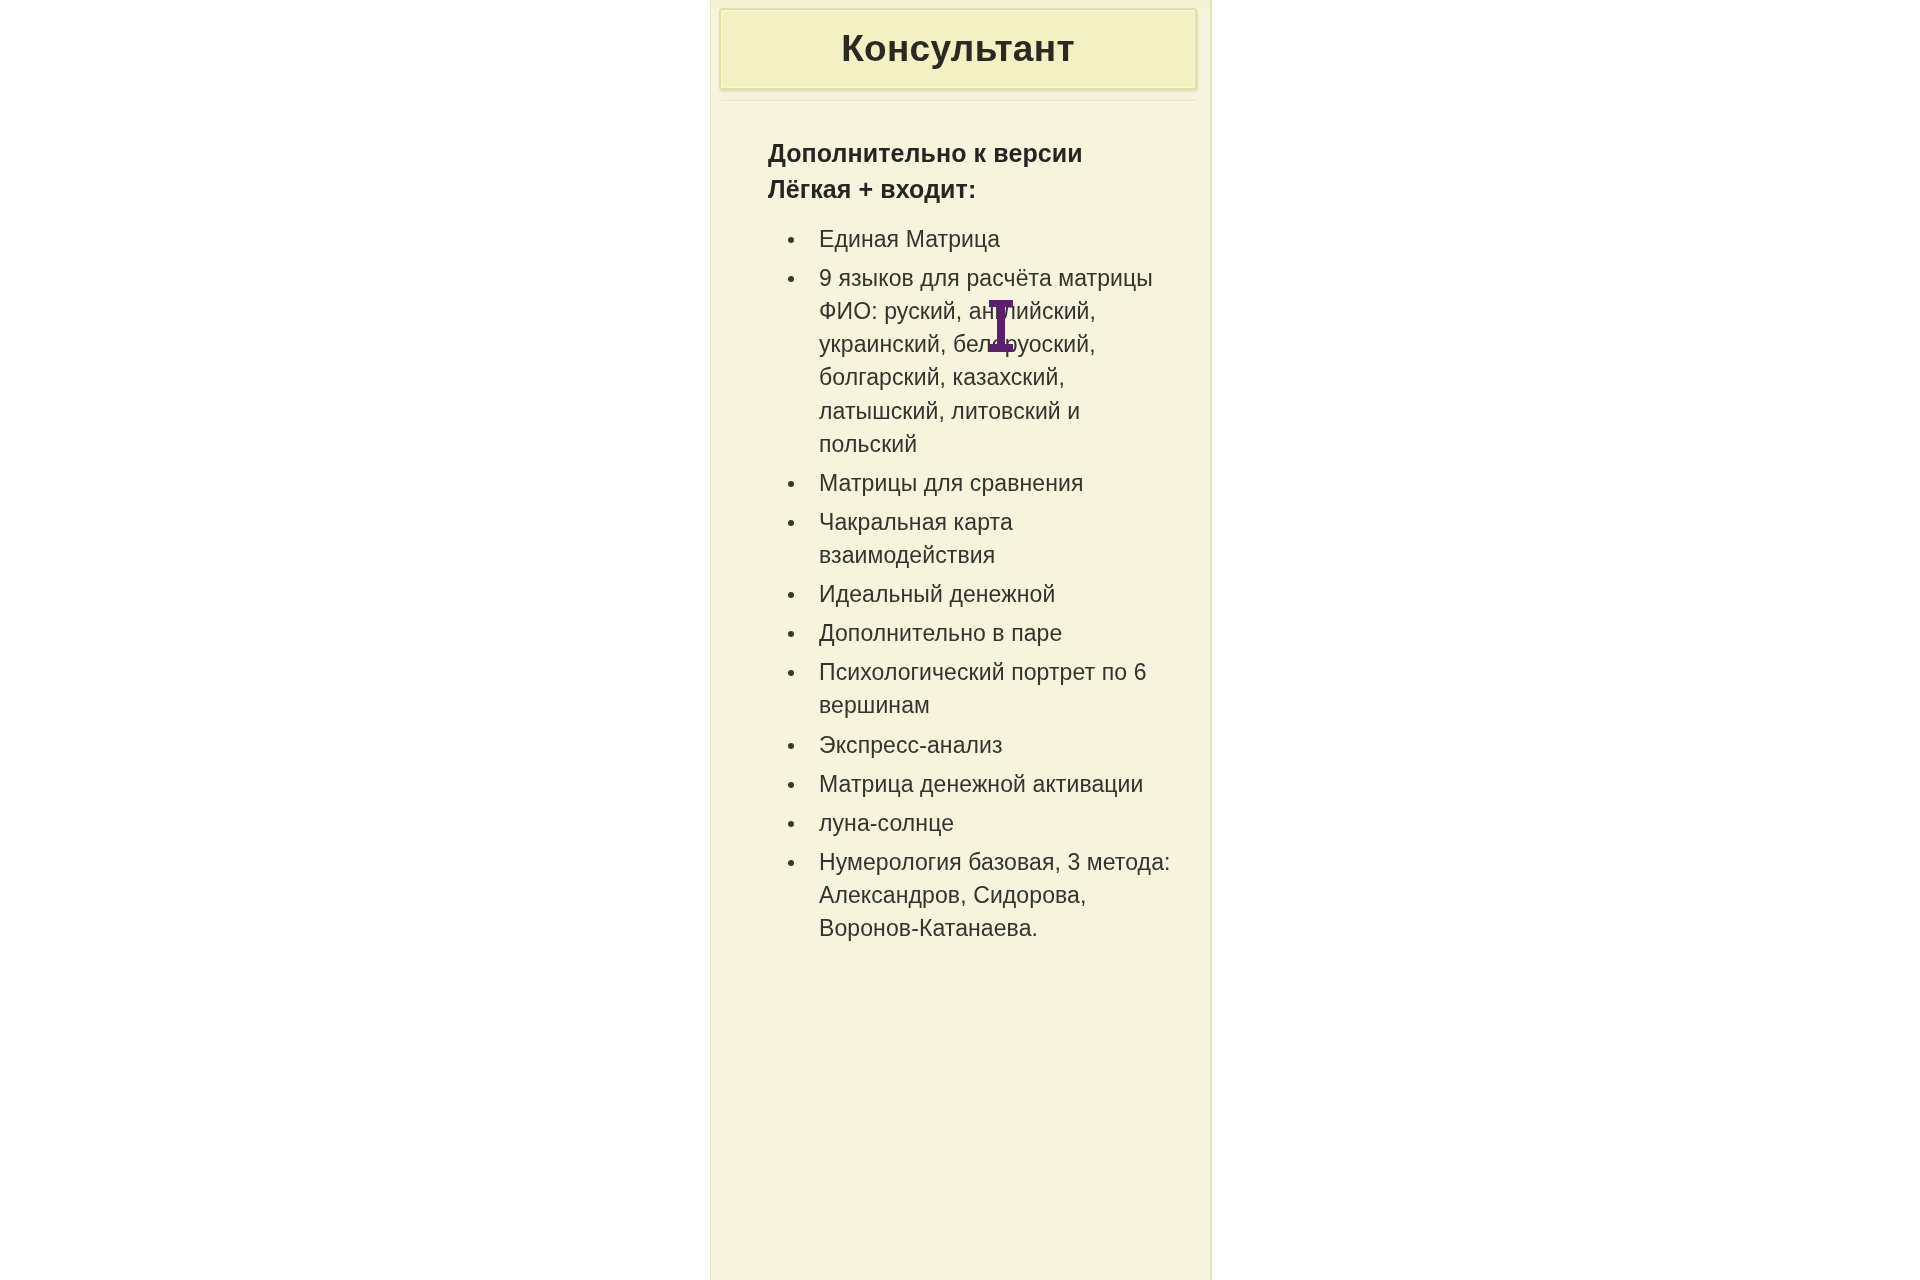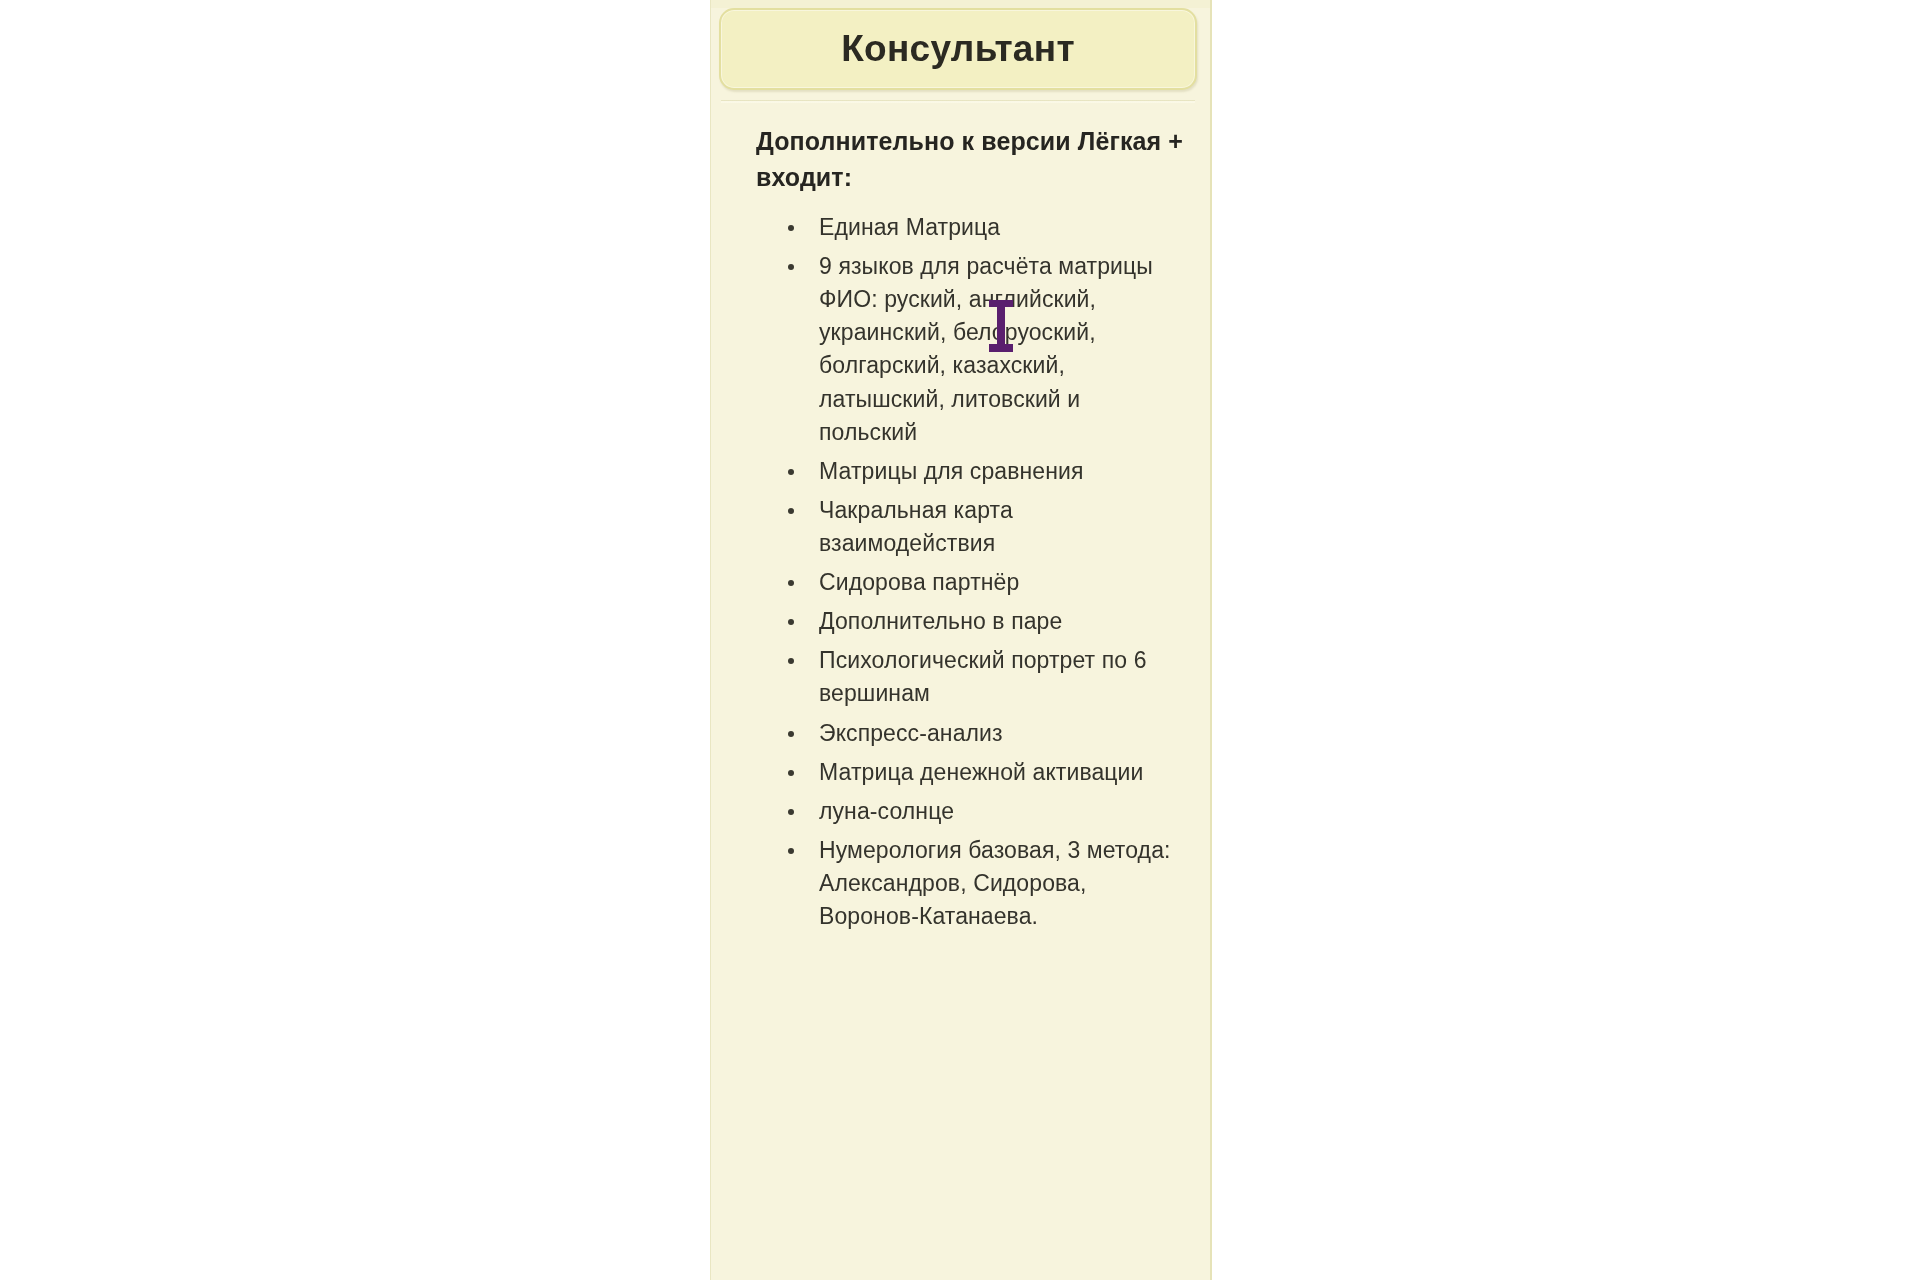--- a/index.html
+++ b/index.html
@@ -47,21 +47,21 @@
   
   #title-box {
     position: absolute;
     left: 8px;
     top: 8px;
     width: 478px;
     height: 82px;
     box-sizing: border-box;
     background: #f3f0c3;
     border: 2px solid #e3dfa0;
-    border-radius: 15px;
+    border-radius: 3px;
     box-shadow: inset 0 0 0 1px #f8f6dd, 1px 2px 2px rgba(140,135,80,0.18);
     display: flex;
     align-items: center;
     justify-content: center;
   }
   #title-text {
     font-size: 37px;
     font-weight: bold;
     color: #2b2a22;
     letter-spacing: 0.3px;
@@ -82,21 +82,21 @@
 
   
   #content {
     position: absolute;
     left: 0;
     top: 112px;
     width: 502px;
   }
 
   #intro {
-    margin: 0;
+    margin: 12px;
     padding: 12px 30px 0 45px;
     font-size: 25px;
     font-weight: bold;
     line-height: 1.42;
     color: #262521;
     letter-spacing: 0.1px;
   }
 
   #feature-list {
     list-style: none;
@@ -150,21 +150,21 @@
 
     <div id="content">
 
       <p id="intro">Дополнительно к версии Лёгкая + входит:</p>
 
       <ul id="feature-list">
         <li>Единая Матрица</li>
         <li>9 языков для расчёта матрицы ФИО: руский, английский, украинский, белоруоский, болгарский, казахский, латышский, литовский и польский</li>
         <li>Матрицы для сравнения</li>
         <li>Чакральная карта взаимодействия</li>
-        <li>Сидорова партнёр</li>
+        <li>Идеальный денежной</li>
         <li>Дополнительно в паре</li>
         <li>Психологический портрет по 6 вершинам</li>
         <li>Экспресс-анализ</li>
         <li>Матрица денежной активации</li>
         <li>луна-солнце</li>
         <li>Нумерология базовая, 3 метода: Александров, Сидорова, Воронов-Катанаева.</li>
       </ul>
 
     </div>
   </div>

